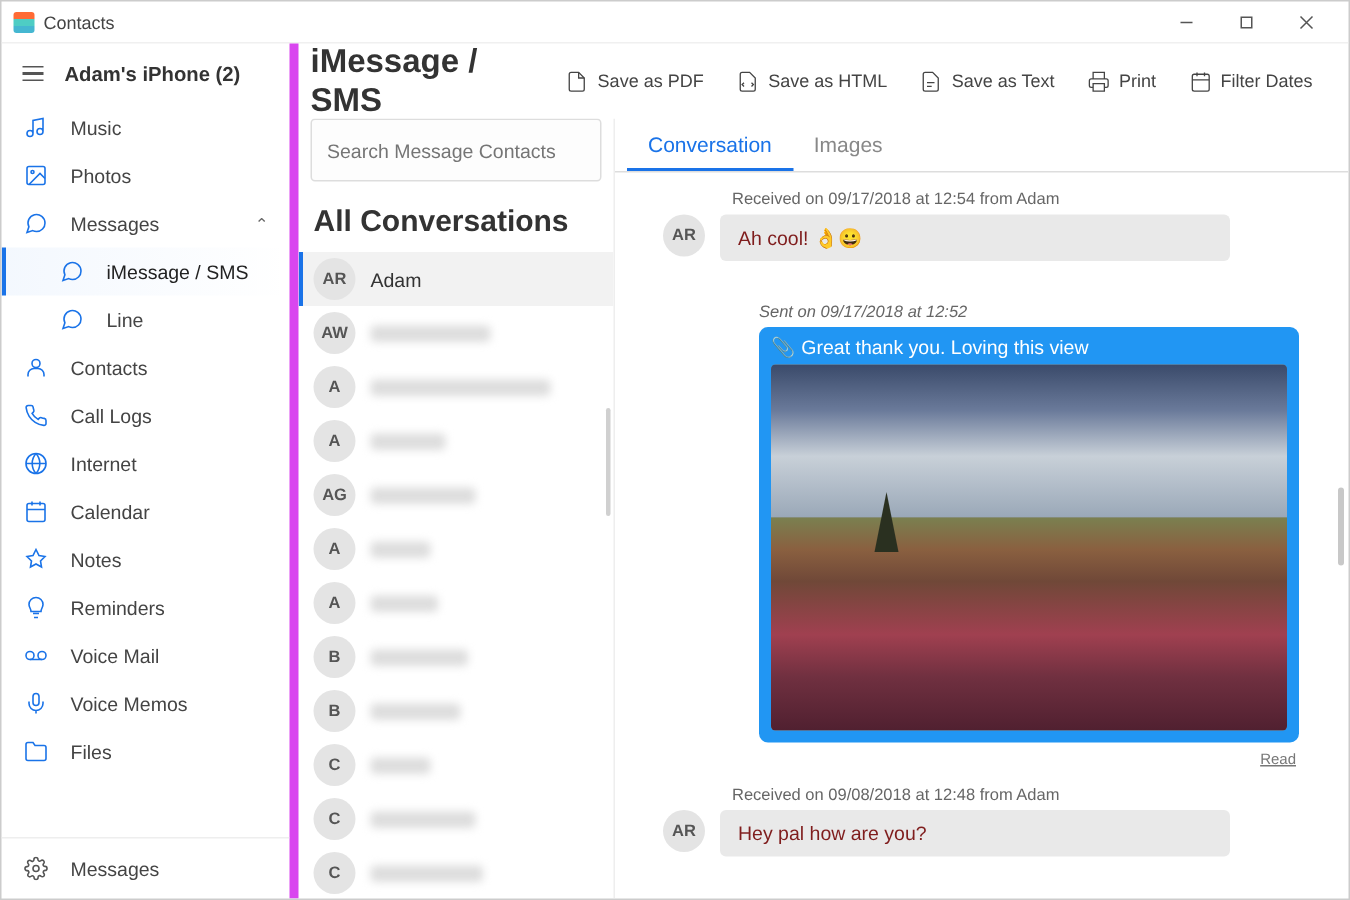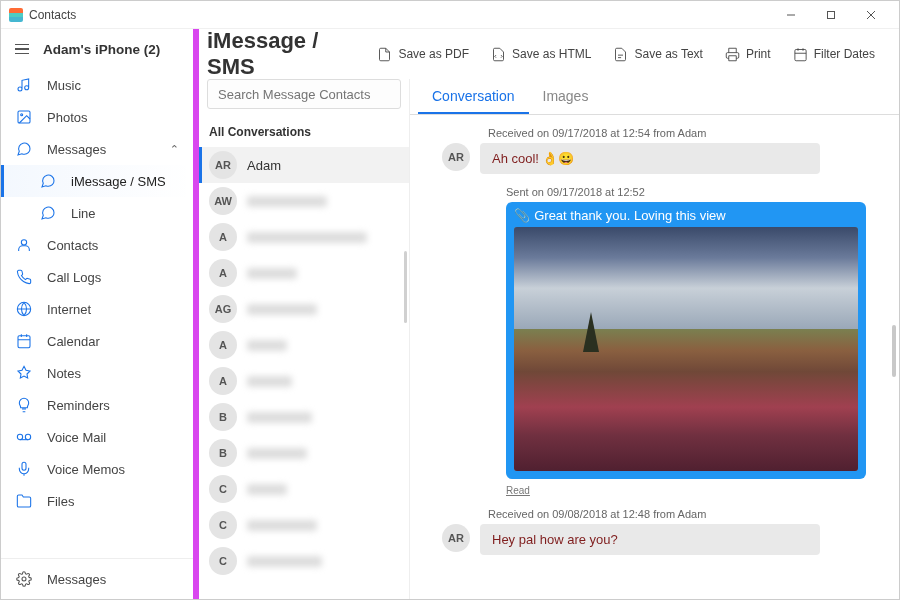--- a/index.html
+++ b/index.html
@@ -30,48 +30,48 @@
 .content { flex: 1; display: flex; flex-direction: column; overflow: hidden;}
 .header { height: 50px; display: flex; align-items: center; padding: 0 16px 0 8px;}
 .header h1 { font-size: 22px; font-weight: 600; color: #333; flex: 1;}
 .tbuttons { display: flex; gap: 6px;}
 .tbtn { display: flex; align-items: center; gap: 6px; padding: 4px 8px; font-size: 12px; cursor: pointer; color: #444; border-radius: 3px;}
 .tbtn svg { width: 15px; height: 15px; stroke: #444; stroke-width: 1.4; fill: none;}
 
 .cols { flex: 1; display: flex; overflow: hidden;}
 .col-contacts { width: 210px; display: flex; flex-direction: column;}
 .search-box { margin: 0 8px 10px 8px;}
-.search-box input { width: 100%; height: 30px; border: 1px solid #ddd; border-radius: 3px; padding: 0 10px; font-size: 13px; color: #404040; outline: none; background: #fdfdfd;}
-.section-header { font-size: 12px; font-weight: 600; padding: 6px 10px 8px; color: #333;}
+.search-box input { width: 100%; height: 42px; border: 1px solid #ddd; border-radius: 3px; padding: 0 10px; font-size: 13px; color: #404040; outline: none; background: #fdfdfd;}
+.section-header { font-size: 20px; font-weight: 600; padding: 6px 10px 8px; color: #333;}
 .contact-list { flex: 1; overflow: hidden; position: relative;}
 .contact-row { height: 36px; display: flex; align-items: center; padding: 0 10px; gap: 10px; cursor: pointer;}
 .contact-row.selected { background: #f2f2f2;}
 .contact-row.selected-bar { border-left: 3px solid #1a73e8; padding-left: 7px;}
 .avatar { width: 28px; height: 28px; border-radius: 50%; background: #e4e4e4; display: flex; align-items: center; justify-content: center; font-size: 11px; font-weight: 600; color: #555; flex-shrink: 0;}
 .cname { font-size: 13px; color: #333;}
 .blur { filter: blur(3px); color: #999; background: #ddd; border-radius: 3px; height: 11px; width: var(--w, 70px);}
 .vscroll { position: absolute; right: 2px; top: 104px; width: 3px; height: 72px; background: #d0d0d0; border-radius: 2px;}
 
 .col-convo { flex: 1; display: flex; flex-direction: column; border-left: 1px solid #eee; position: relative;}
 .tabs { display: flex; height: 36px; border-bottom: 1px solid #ddd; padding-left: 8px;}
 .tab { padding: 0 14px; display: flex; align-items: center; font-size: 14px; color: #888; cursor: pointer; border-bottom: 2px solid transparent;}
 .tab.active { color: #1a73e8; border-bottom-color: #1a73e8; font-weight: 500;}
 .messages { flex: 1; overflow: hidden; padding: 8px 20px 0 32px; display: flex; flex-direction: column; gap: 4px; position: relative;}
 .msg-meta { font-size: 11px; color: #666; margin-top: 4px;}
 .msg-meta.indent-r { padding-left: 46px;}
-.msg-meta.sent-a { padding-left: 64px; margin-top: 8px;}
+.msg-meta.sent-a { padding-left: 64px; margin-top: 24px; font-style: italic;}
 .msg-row { display: flex; align-items: flex-start; gap: 10px;}
 .rbubble { background: #e9e9e9; border-radius: 4px; padding: 8px 12px; font-size: 13px; color: #7f1d1d; width: 340px;}
 .sent-bubble { margin-left: 64px; width: 360px; background: #2196f3; border-radius: 6px; padding: 6px 8px 8px; color: #fff; font-size: 13px;}
 .sent-bubble .cap { margin-bottom: 4px; display: flex; align-items: center; gap: 4px;}
 .photo { width: 344px; height: 244px; background: #888; border-radius: 3px; overflow: hidden; position: relative;}
 .sky { position: absolute; top: 0; left: 0; right: 0; height: 42%; background: linear-gradient(#3a4a6a 0%, #6a7a9a 30%, #c8d0d8 60%, #9aa8b8 100%);}
 .land { position: absolute; bottom: 0; left: 0; right: 0; height: 58%; background: linear-gradient(#7a8050 0%, #8a6040 15%, #704838 30%, #a04050 55%, #703040 75%, #502030 100%);}
 .tree { position: absolute; left: 20%; top: 35%; width: 0; height: 0; border-left: 8px solid transparent; border-right: 8px solid transparent; border-bottom: 40px solid #2a3020;}
-.read { font-size: 10px; color: #777; text-align: left; padding-right: 2px; margin-top: 2px; margin-left: 64px; width: 360px; text-decoration: underline;}
+.read { font-size: 10px; color: #777; text-align: right; padding-right: 2px; margin-top: 2px; margin-left: 64px; width: 360px; text-decoration: underline;}
 .convo-scroll { position: absolute; right: 3px; top: 210px; width: 4px; height: 52px; background: #c8c8c8; border-radius: 2px;}
 .emoji { font-size: 13px;}
 </style>
 </head>
 <body>
 
 <div class="titlebar">
   <div class="logo"></div>
   <div class="title">Contacts</div>
   <div class="wbtns">

